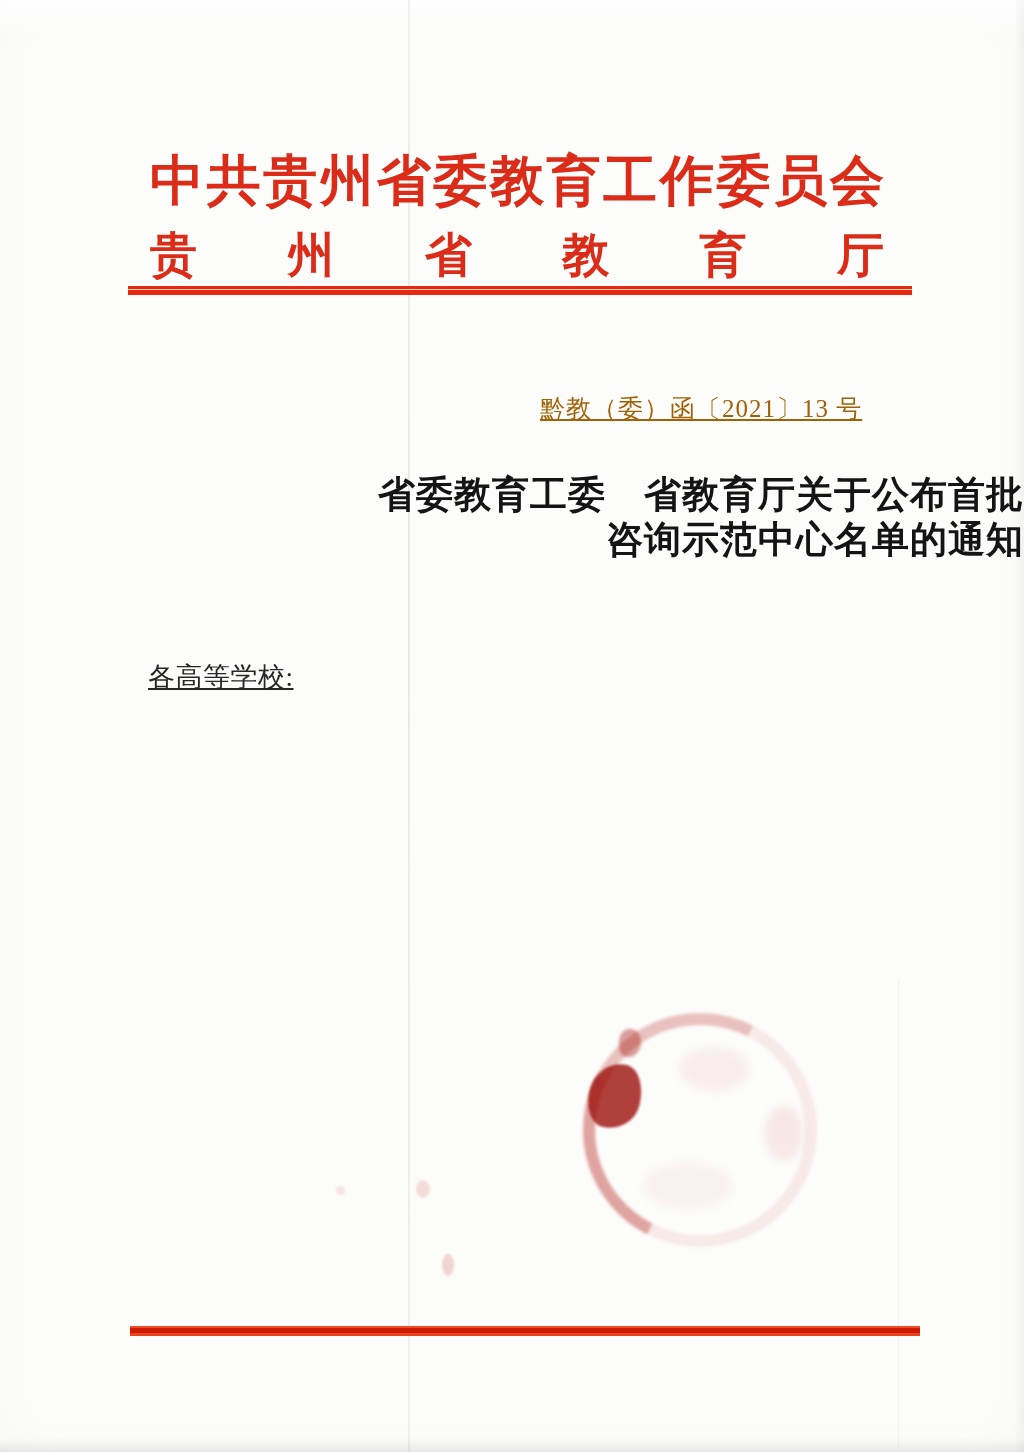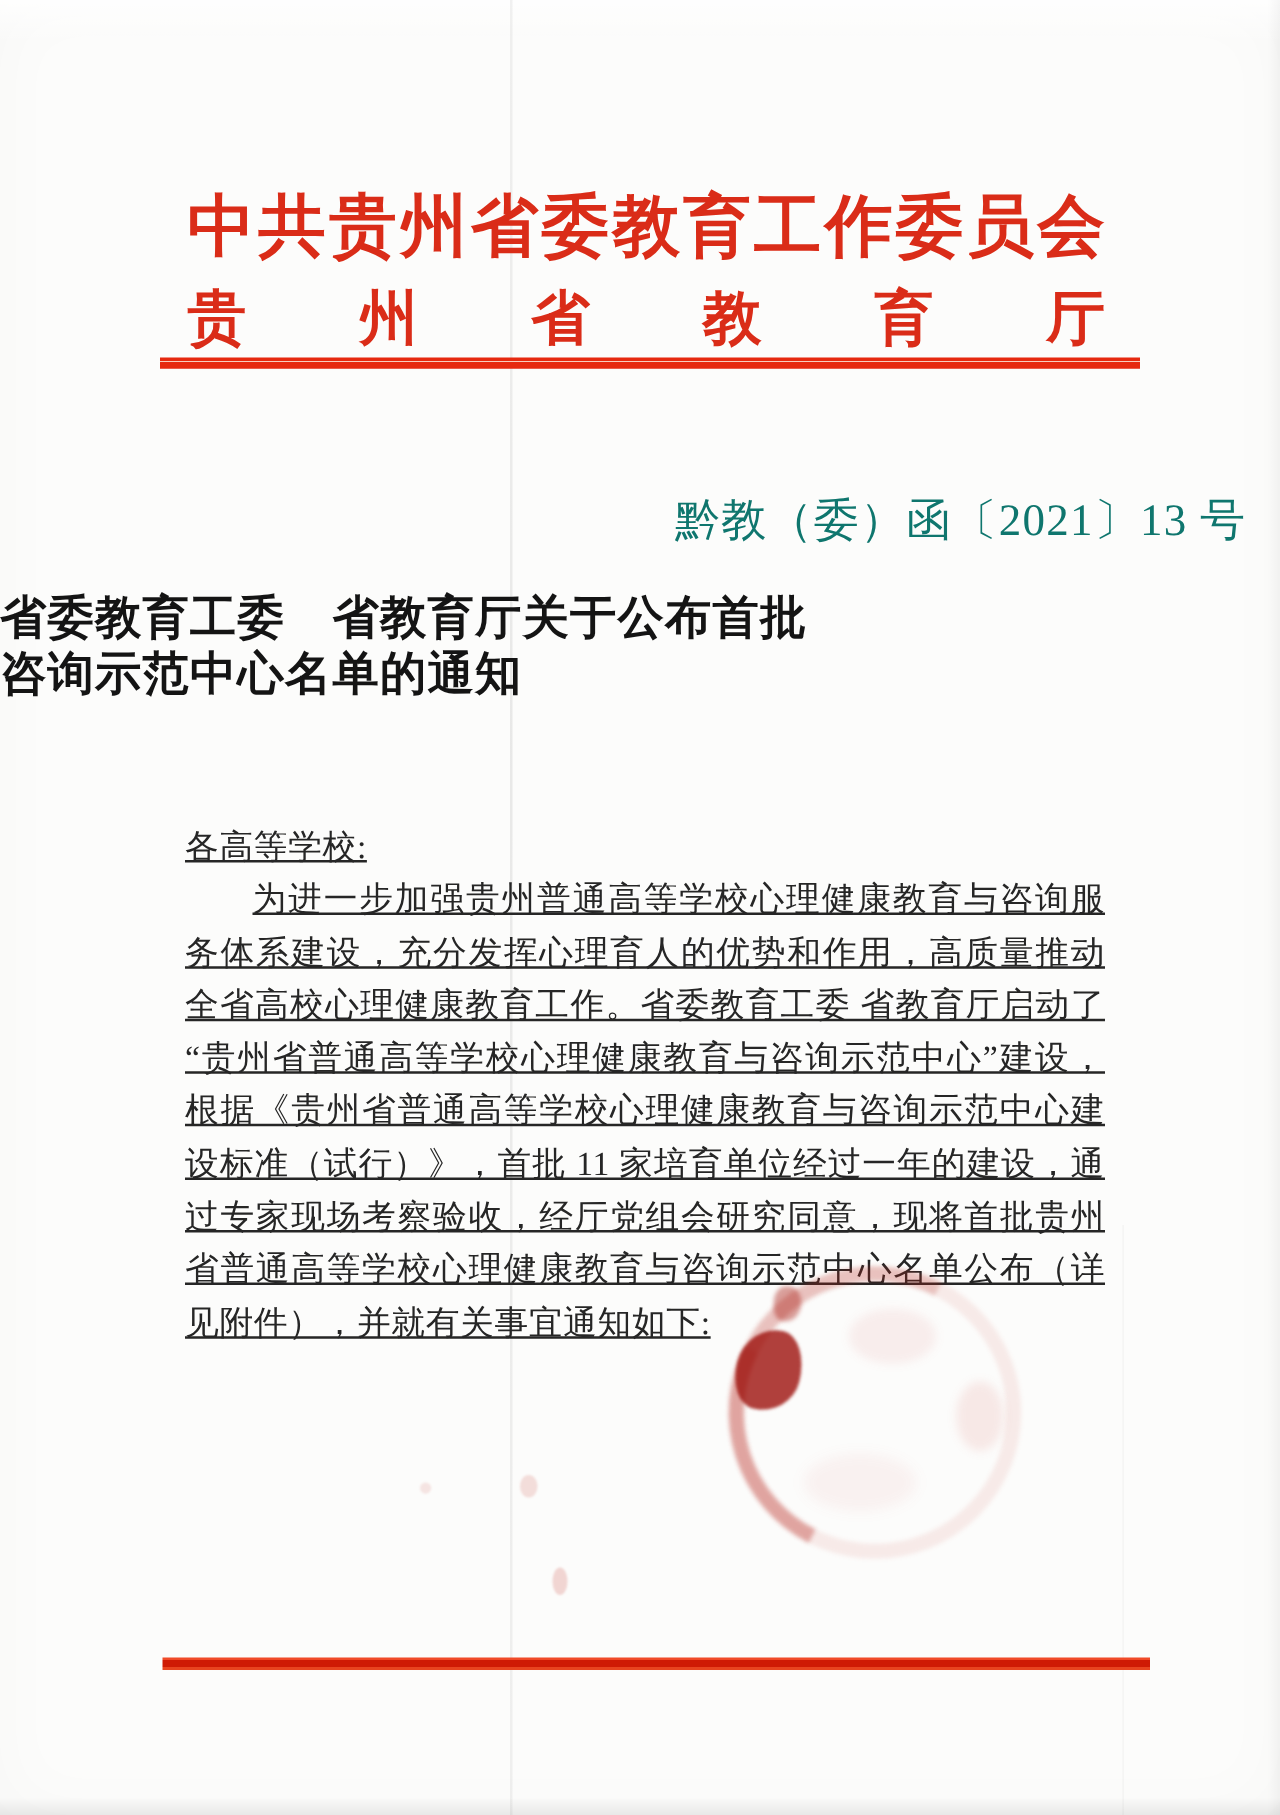--- a/index.html
+++ b/index.html
@@ -33,24 +33,24 @@
   .letterhead{position:absolute;left:150px;top:150px;width:734px;color:var(--letterhead-red);}
   .lh-line1{font-size:54px;font-weight:bold;line-height:62px;white-space:nowrap;}
   .lh-line1.split,.lh-line2.split{display:flex;justify-content:space-between;}
   .lh-line2{font-size:47px;font-weight:bold;line-height:54px;margin-top:16px;}
 
   .rule-double{position:absolute;left:128px;top:286px;width:784px;height:9px;
     background:linear-gradient(to bottom,
       var(--rule-red) 0 30%, #f8cdbd 30% 44%, var(--rule-red) 44% 100%);}
 
   .doc-number{position:absolute;left:540px;top:392px;width:350px;
-    font-size:36px;color:#0f766e;letter-spacing:1px;white-space:nowrap;}
+    font-size:25px;color:#a16207;letter-spacing:1px;white-space:nowrap;text-decoration:underline;}
 
   .title{position:absolute;left:0;top:472px;width:1024px;margin:0;
-    text-align:left;font-size:37px;font-weight:bold;color:#141414;line-height:45px;
+    text-align:right;font-size:37px;font-weight:bold;color:#141414;line-height:45px;
     letter-spacing:1px;}
 
   .body-text{position:absolute;left:148px;top:656px;width:736px;
     font-size:27px;color:var(--text);line-height:42.3px;text-align:justify;
     letter-spacing:0.5px;}
   .body-text p{margin:0;text-decoration:underline;}
   .body-text p.indent{text-indent:2em;}
 
   
   .stamp{position:absolute;left:583px;top:1013px;width:234px;height:234px;pointer-events:none;}
@@ -120,21 +120,20 @@
 
   <div class="doc-number">黔教（委）函〔2021〕13 号</div>
 
   <h1 class="title">
     <div>省委教育工委　省教育厅关于公布首批</div>
     <div>咨询示范中心名单的通知</div>
   </h1>
 
   <main class="body-text">
     <p>各高等学校:</p>
-    <p class="indent">为进一步加强贵州普通高等学校心理健康教育与咨询服务体系建设，充分发挥心理育人的优势和作用，高质量推动全省高校心理健康教育工作。省委教育工委 省教育厅启动了“贵州省普通高等学校心理健康教育与咨询示范中心”建设，根据《贵州省普通高等学校心理健康教育与咨询示范中心建设标准（试行）》，首批 11 家培育单位经过一年的建设，通过专家现场考察验收，经厅党组会研究同意，现将首批贵州省普通高等学校心理健康教育与咨询示范中心名单公布（详见附件），并就有关事宜通知如下:</p>
   </main>
 
   <div class="stamp">
     <div class="stamp-ring-faint"></div>
     <div class="stamp-ring-strong"></div>
     <div class="stamp-blob"></div>
     <div class="stamp-blob-2"></div>
     <div class="stamp-smudge-1"></div>
     <div class="stamp-smudge-2"></div>
     <div class="stamp-smudge-3"></div>

